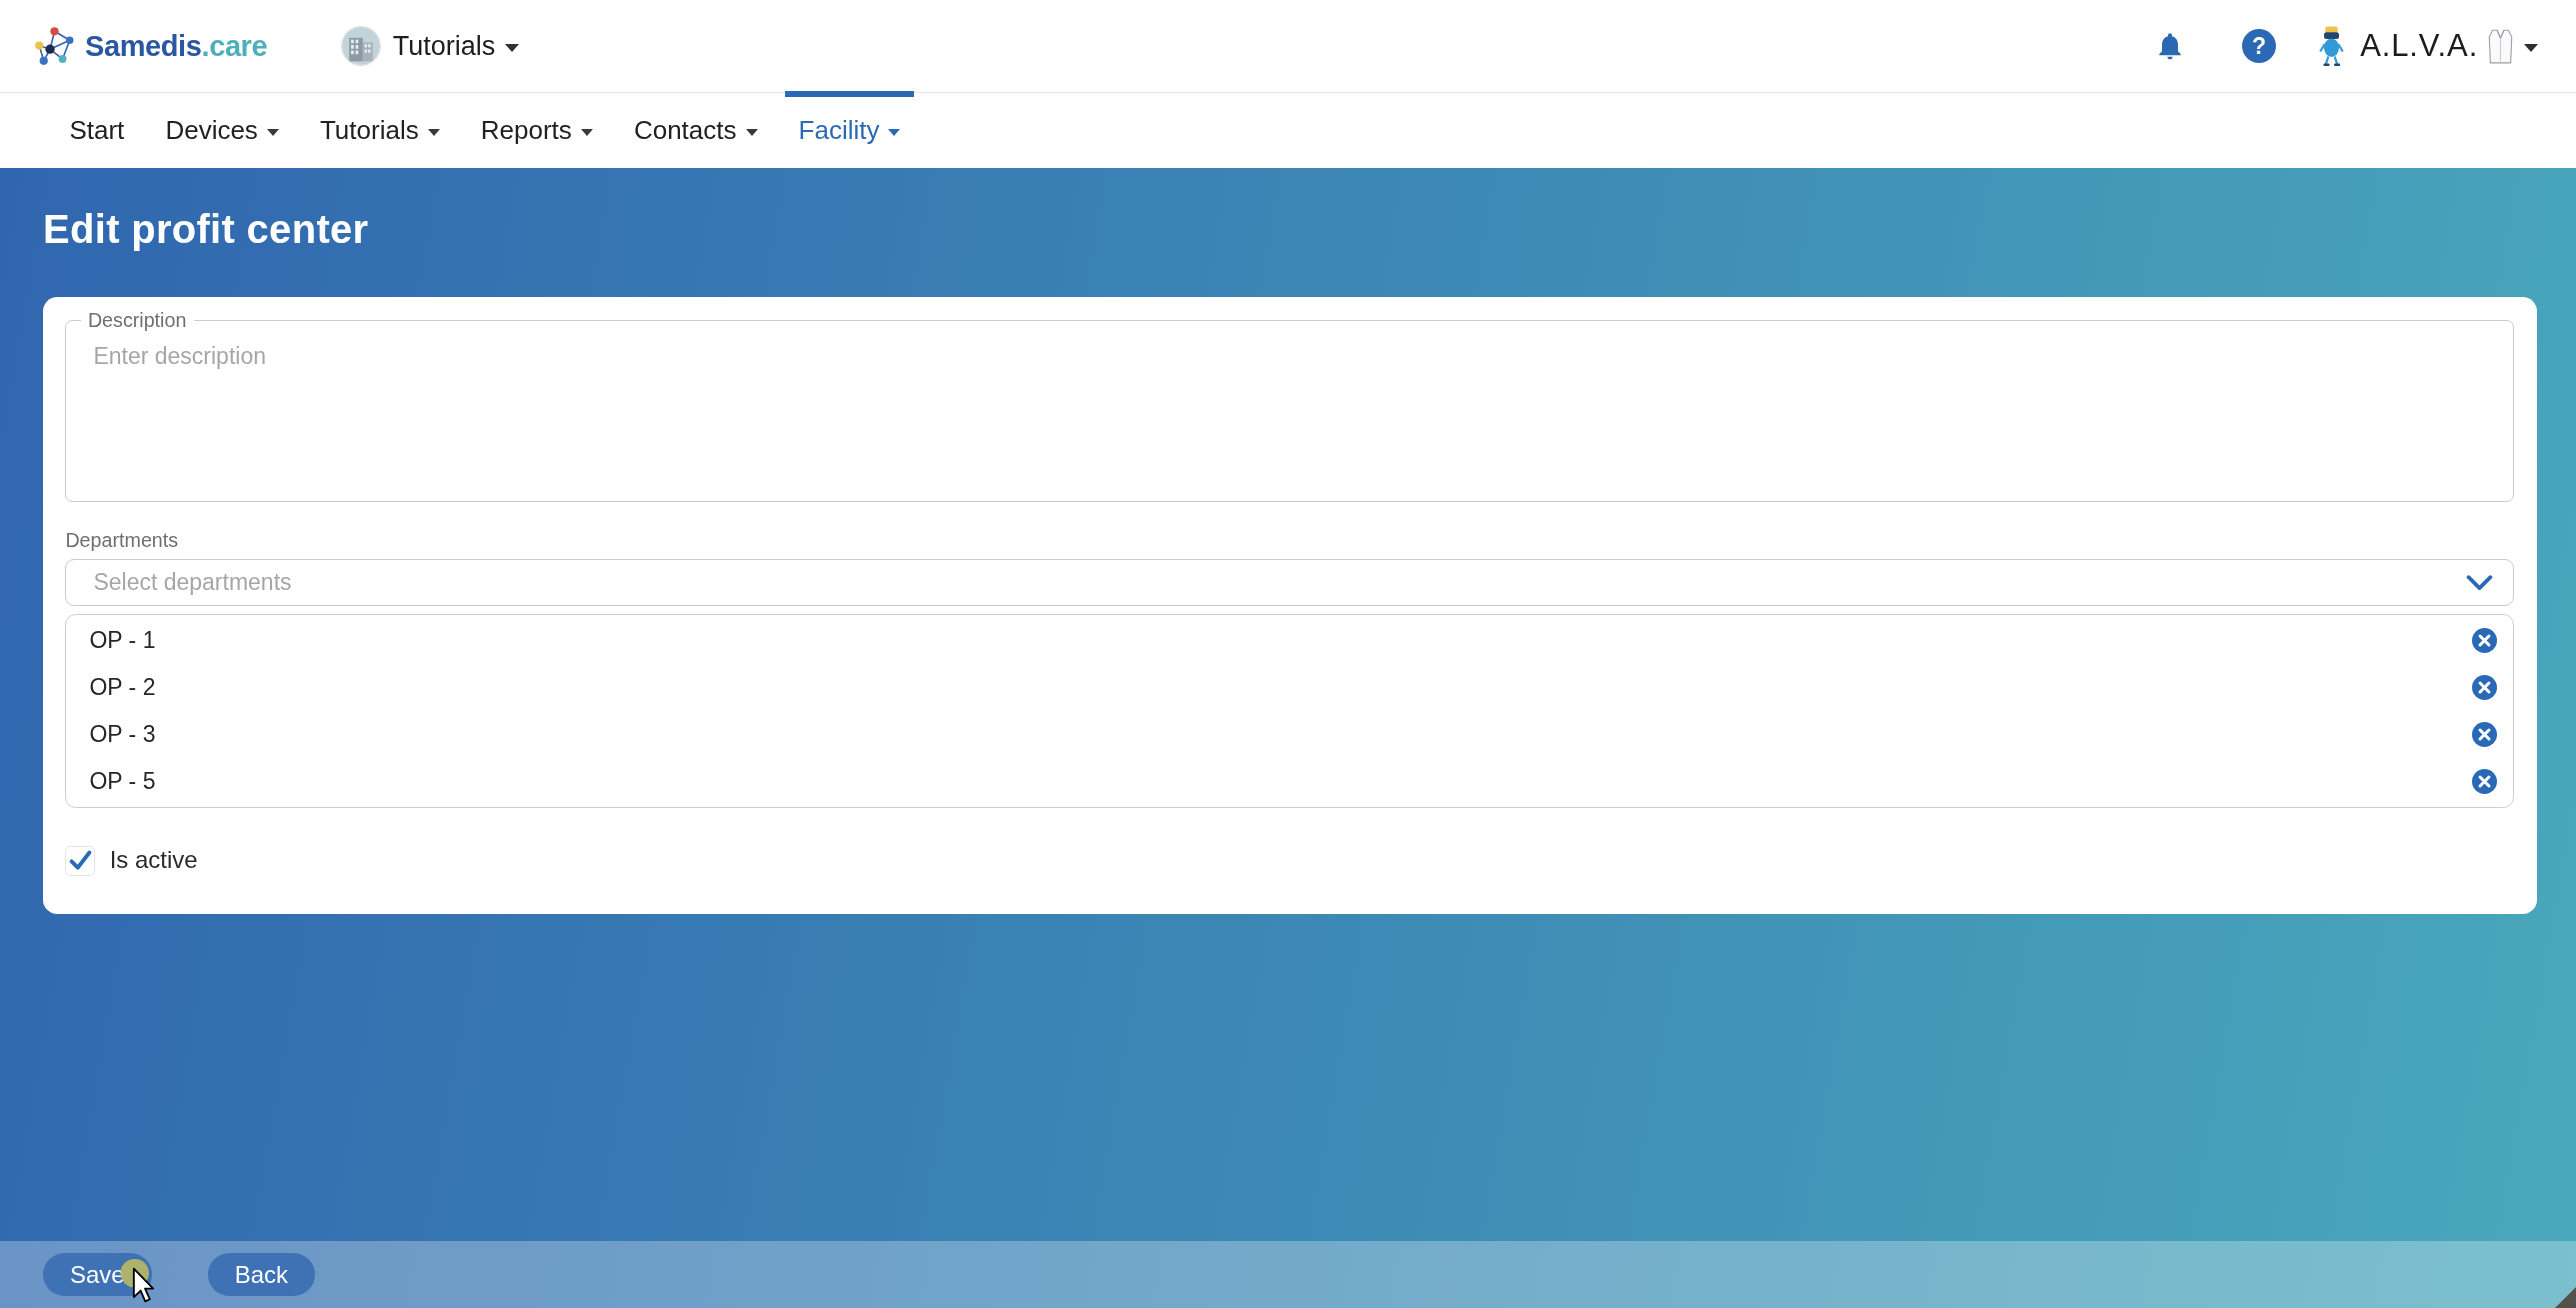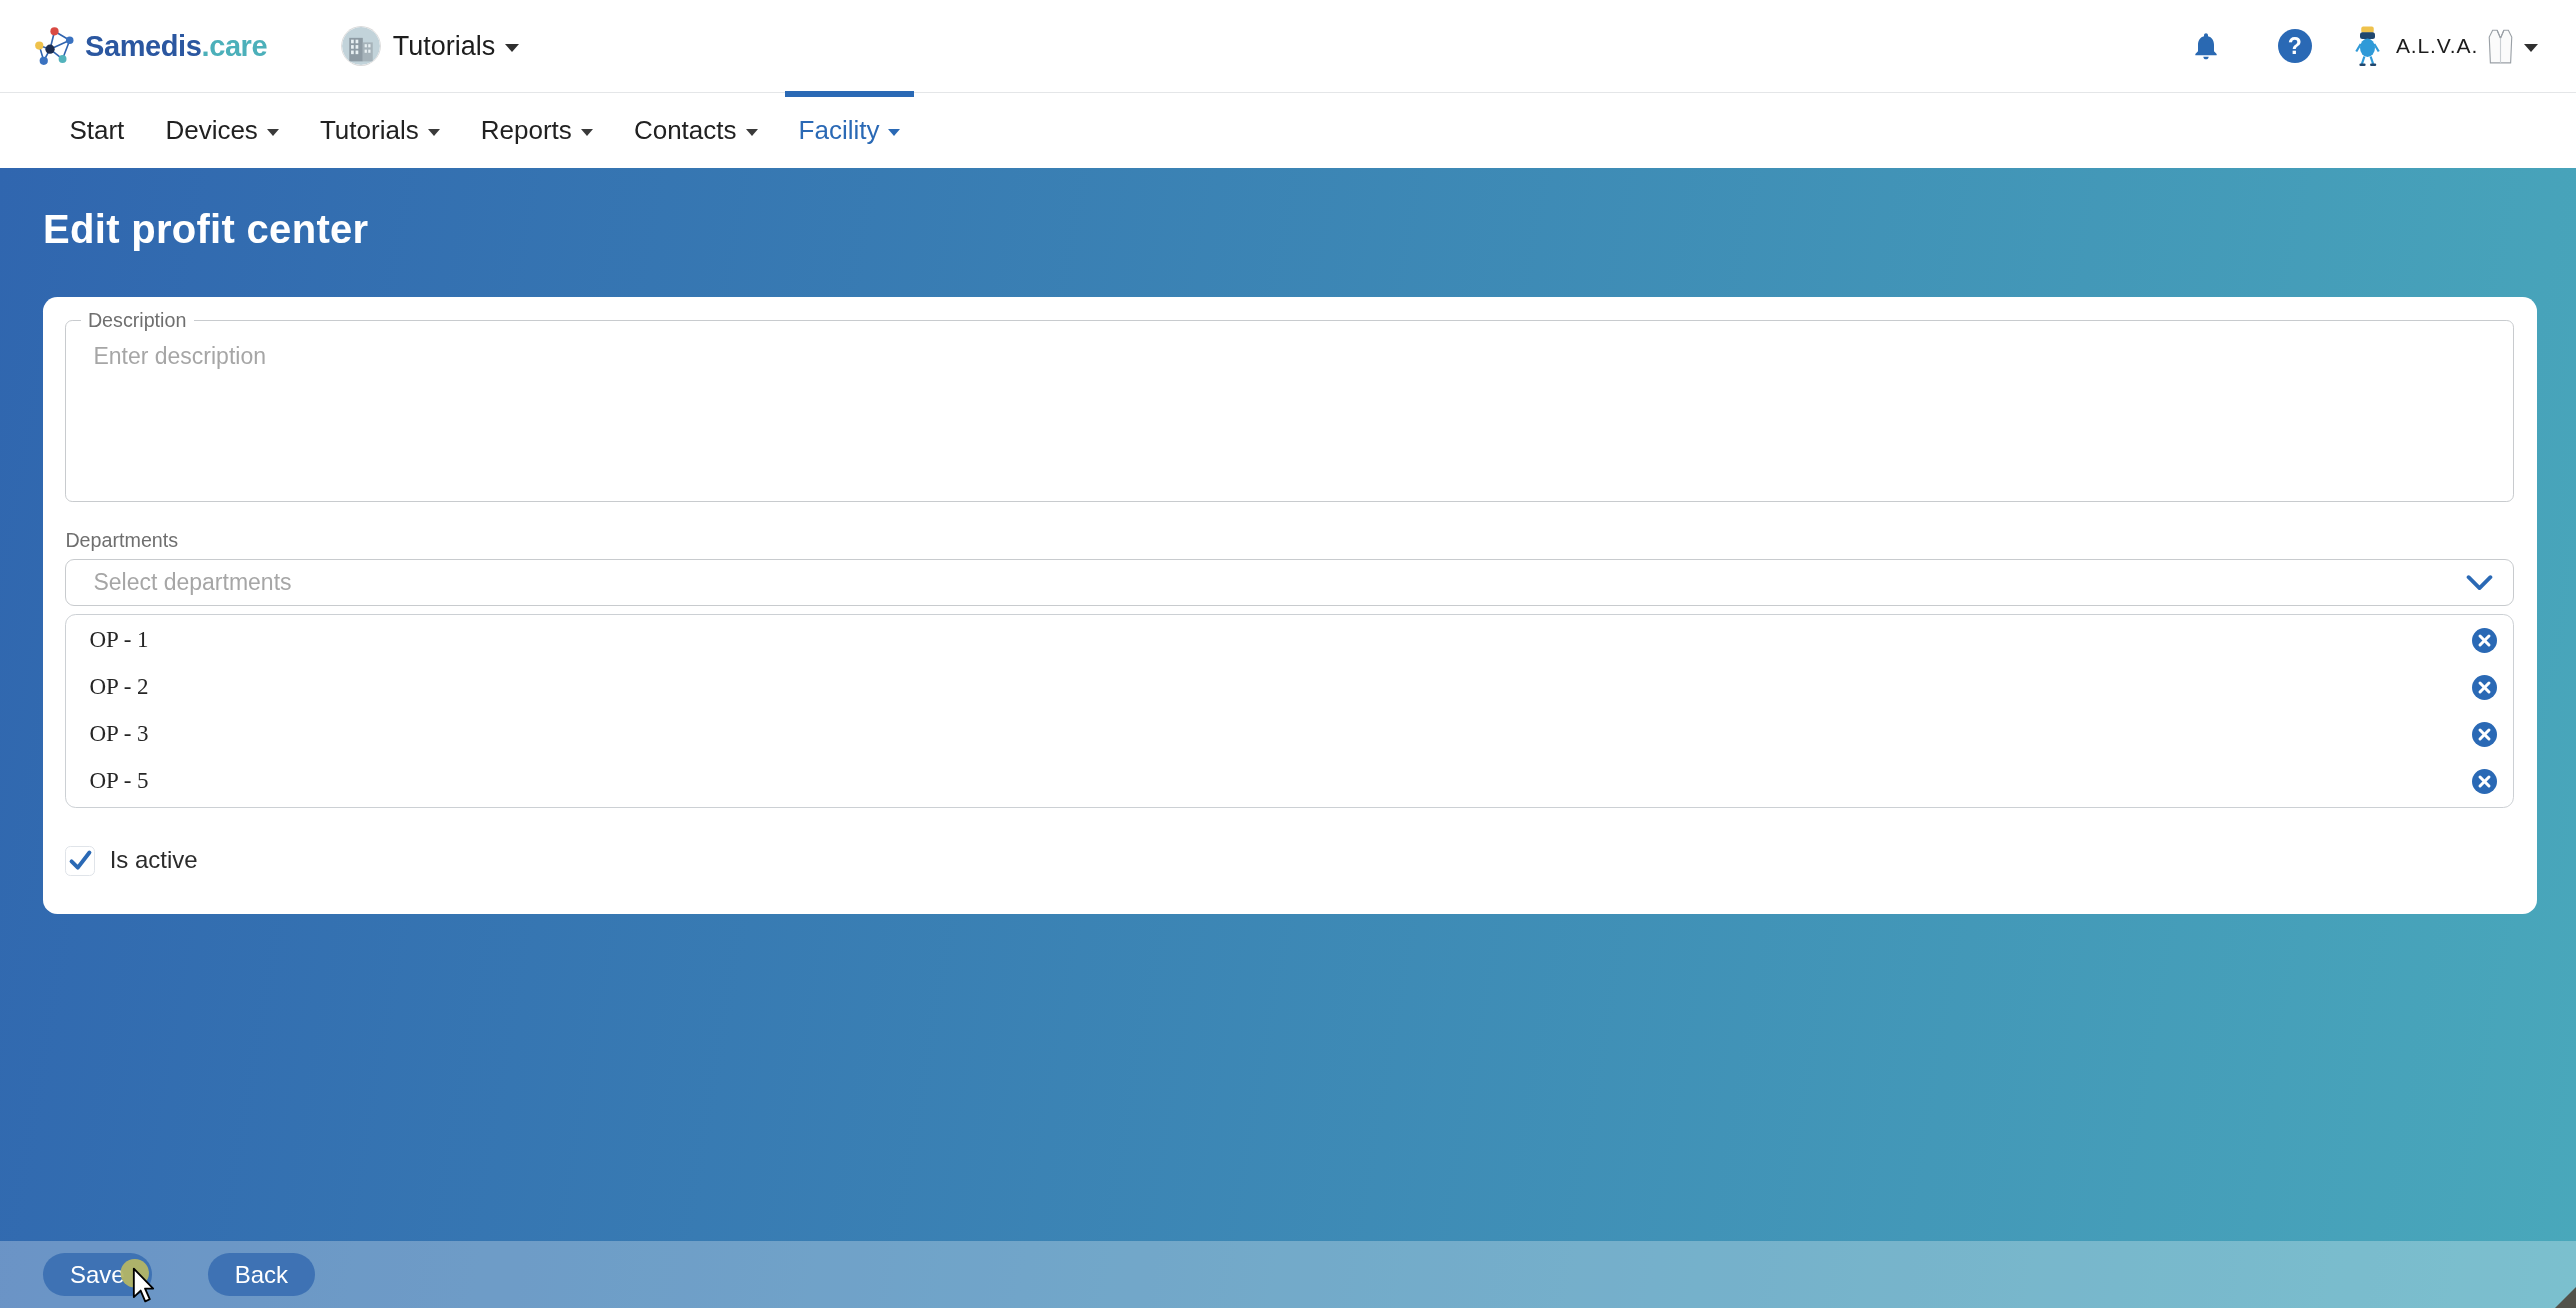--- a/index.html
+++ b/index.html
@@ -18,21 +18,21 @@
   .avatar { width:38px; height:38px; border-radius:50%; overflow:hidden; flex:0 0 auto;
             box-shadow:0 0 0 0.9px rgba(0,0,0,.15); }
   .workspace-label { font-size:27px; font-weight:500; color:#1d1d1d; margin-left:12.5px; }
   .caret { width:0; height:0; border-left:7.2px solid transparent; border-right:7.2px solid transparent;
            border-top:8px solid #2f2f2f; margin-left:9.8px; margin-top:3.6px; }
   .top-actions { margin-left:auto; display:flex; align-items:center; }
   .icon-btn { display:flex; align-items:center; justify-content:center; cursor:pointer; }
   .help-badge { width:34px; height:34px; border-radius:50%; background:var(--accent,#2a69b2); color:#fff;
                 font-size:23px; font-weight:bold; display:flex; align-items:center; justify-content:center; }
   .user-chip { display:flex; align-items:center; cursor:pointer; }
-  .user-name { font-size:21px; font-weight:500; color:#1c1c1c; letter-spacing:0.9px; margin-left:16px; }
+  .user-name { font-size:31px; font-weight:500; color:#1c1c1c; letter-spacing:0.9px; margin-left:16px; }
 
   
   .tabs { height:75px; display:flex; align-items:stretch; padding-left:56px; background:#fff; }
   .tab { position:relative; display:flex; align-items:center; padding:0 13.4px; margin-right:14.3px;
          font-size:26px; font-weight:500; color:#212121; cursor:pointer; white-space:nowrap; }
   .tab .caret { border-left-width:6.3px; border-right-width:6.3px; border-top-width:7.2px;
                 border-top-color:#3a3a3a; margin-left:9px; }
   .tab.active { color:var(--accent,#2a69b5); }
   .tab.active .caret { border-top-color:var(--accent,#2a69b5); }
   .tab.active::before { content:""; position:absolute; top:-1.8px; left:0; right:0; height:5.4px;
@@ -56,21 +56,21 @@
                 font-size:19.7px; color:#6f6f6f; }
   .desc-fieldset textarea { width:100%; height:134px; border:none; outline:none; resize:none;
                             font-size:23px; font-family:inherit; color:#1c1c1c; background:transparent; }
   .desc-fieldset textarea::placeholder { color:#a6a6a6; opacity:1; }
   .dept-label { margin-bottom:7.2px; }
   .select-box { height:47px; border:1.8px solid #c8cbce; border-radius:9px; display:flex;
                 align-items:center; padding:0 19.7px 0 27px; cursor:pointer; }
   .select-box input { flex:1; border:none; outline:none; font-size:23px; font-family:inherit;
                       color:#1c1c1c; background:transparent; cursor:pointer; }
   .select-box input::placeholder { color:#a6a6a6; opacity:1; }
-  .dept-list { margin-top:8px; border:1.8px solid #ccd0d4; border-radius:10.7px; padding:1.8px 0;font-family:Liberation Serif, serif; }
+  .dept-list { margin-top:8px; border:1.8px solid #ccd0d4; border-radius:10.7px; padding:1.8px 0; }
   .dept-row { height:47px; display:flex; align-items:center; justify-content:space-between;
               padding:0 16px 0 23px; }
   .dept-name { font-size:23px; color:#262626; }
   .remove-btn { width:25px; height:25px; border:none; background:transparent; padding:0; cursor:pointer;
                 display:flex; align-items:center; justify-content:center; }
   .active-row { margin-top:38px; display:flex; align-items:flex-start; }
   .checkbox { width:30px; height:30px; border:1.8px solid #e0e4e9; border-radius:5.4px; background:#fff;
               display:flex; align-items:center; justify-content:center; cursor:pointer; }
   .checkbox svg { display:none; }
   .checkbox.checked svg { display:block; }

